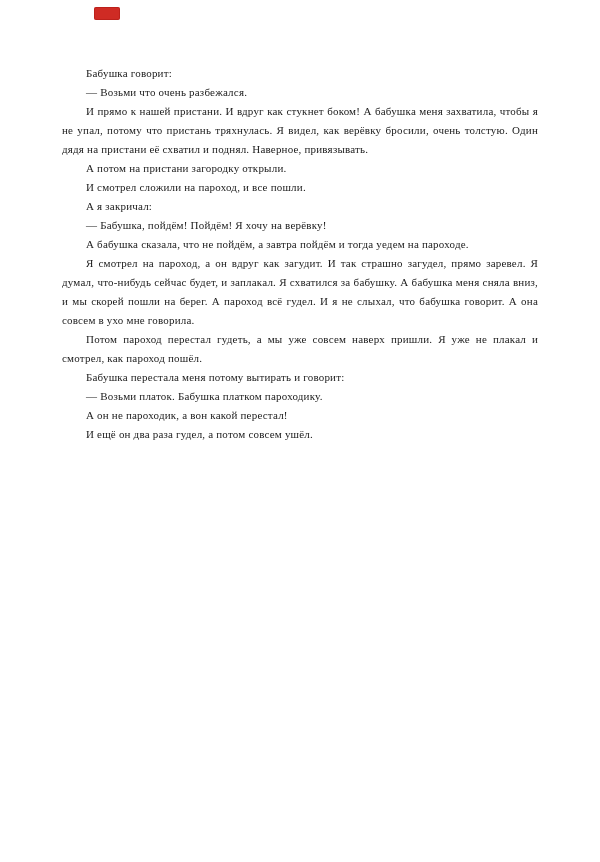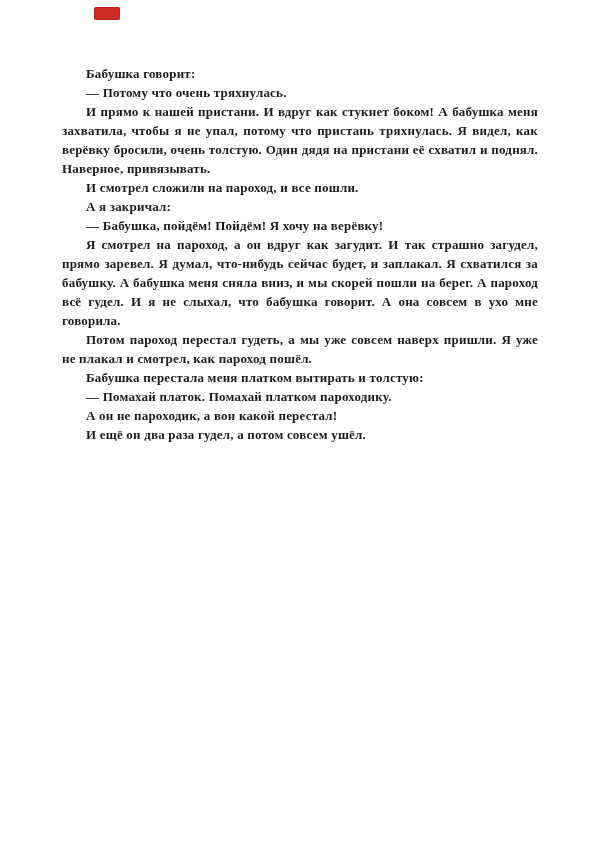--- a/index.html
+++ b/index.html
@@ -16,23 +16,23 @@
   }
   .page {
     position: absolute;
     top: 64px;
     left: 62px;
     width: 476px;
     color: #1b1b1b;
   }
   .page p {
     margin: 0;
-    font-size: 13px;
+    font-size: 11px;
     line-height: 19px;
-    font-weight: 700;
+    font-weight: 400;
     letter-spacing: 0.2px;
     text-align: justify;
     text-indent: 24px;
   }
   .marker {
     position: absolute;
     top: 7px;
     left: 94px;
     width: 26px;
     height: 13px;
@@ -41,24 +41,26 @@
     box-shadow: 0 0 0 1px rgba(160,20,15,0.4) inset;
   }
 </style>
 </head>
 <body>
 
 <div class="marker"></div>
 
 <div class="page">
   <p>Бабушка говорит:</p>
-  <p>— Потому что очень тряхнулась.</p>
+  <p>— Возьми что очень разбежался.</p>
   <p>И прямо к нашей пристани. И вдруг как стукнет боком! А бабушка меня захватила, чтобы я не упал, потому что пристань тряхнулась. Я видел, как верёвку бросили, очень толстую. Один дядя на пристани её схватил и поднял. Наверное, привязывать.</p>
+  <p>А потом на пристани загородку открыли.</p>
   <p>И смотрел сложили на пароход, и все пошли.</p>
   <p>А я закричал:</p>
   <p>— Бабушка, пойдём! Пойдём! Я хочу на верёвку!</p>
+  <p>А бабушка сказала, что не пойдём, а завтра пойдём и тогда уедем на пароходе.</p>
   <p>Я смотрел на пароход, а он вдруг как загудит. И так страшно загудел, прямо заревел. Я думал, что-нибудь сейчас будет, и заплакал. Я схватился за бабушку. А бабушка меня сняла вниз, и мы скорей пошли на берег. А пароход всё гудел. И я не слыхал, что бабушка говорит. А она совсем в ухо мне говорила.</p>
   <p>Потом пароход перестал гудеть, а мы уже совсем наверх пришли. Я уже не плакал и смотрел, как пароход пошёл.</p>
-  <p>Бабушка перестала меня платком вытирать и толстую:</p>
-  <p>— Помахай платок. Помахай платком пароходику.</p>
+  <p>Бабушка перестала меня потому вытирать и говорит:</p>
+  <p>— Возьми платок. Бабушка платком пароходику.</p>
   <p>А он не пароходик, а вон какой перестал!</p>
   <p>И ещё он два раза гудел, а потом совсем ушёл.</p>
 </div>
 
 </body></html>

